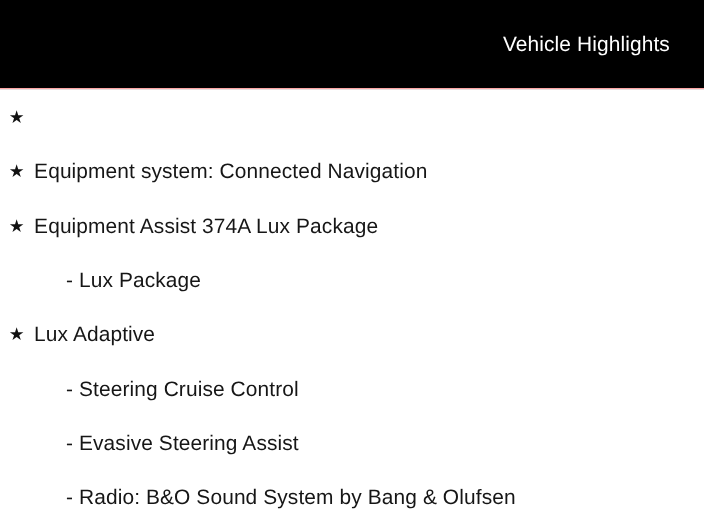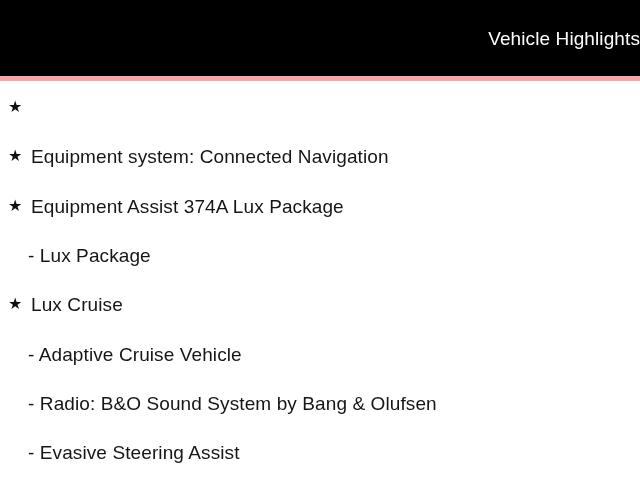--- a/index.html
+++ b/index.html
@@ -11,24 +11,25 @@
     height: 480px;
     background: #ffffff;
     overflow: hidden;
     font-family: "Liberation Sans", sans-serif;
   }
   .header {
     box-sizing: border-box;
     width: 640px;
     height: 81px;
     background: #000000;
-    border-bottom: 5px solid #fca5a5;
+    border-bottom: 1px solid #fca5a5;
     display: flex;
     align-items: center;
     justify-content: flex-end;
+    padding-right: 31px;
   }
   .header-title {
     color: #ffffff;
     font-size: 19px;
     line-height: 1;
     letter-spacing: 0.1px;
   }
   .list {
     padding-top: 2px;
   }
@@ -40,20 +41,21 @@
     color: #161616;
     font-size: 19px;
     line-height: 1;
     white-space: nowrap;
   }
   .row.main {
     padding-left: 8px;
   }
   .row.sub {
     padding-left: 28px;
+    margin-left: 32px;
   }
   .star {
     font-family: "DejaVu Sans", sans-serif;
     font-size: 16px;
     width: 23px;
     flex: 0 0 23px;
     color: #111111;
     margin-top: -1px;
   }
   .label {
@@ -82,28 +84,28 @@
     <span class="star">★</span>
     <span class="label">Equipment Assist 374A Lux Package</span>
   </div>
 
   <div class="row sub">
     <span class="label">- Lux Package</span>
   </div>
 
   <div class="row main">
     <span class="star">★</span>
-    <span class="label">Lux Cruise</span>
+    <span class="label">Lux Adaptive</span>
   </div>
 
   <div class="row sub">
-    <span class="label">- Adaptive Cruise Vehicle</span>
+    <span class="label">- Steering Cruise Control</span>
+  </div>
+
+  <div class="row sub">
+    <span class="label">- Evasive Steering Assist</span>
   </div>
 
   <div class="row sub">
     <span class="label">- Radio: B&amp;O Sound System by Bang &amp; Olufsen</span>
   </div>
 
-  <div class="row sub">
-    <span class="label">- Evasive Steering Assist</span>
-  </div>
-
 </div>
 
 </body></html>

